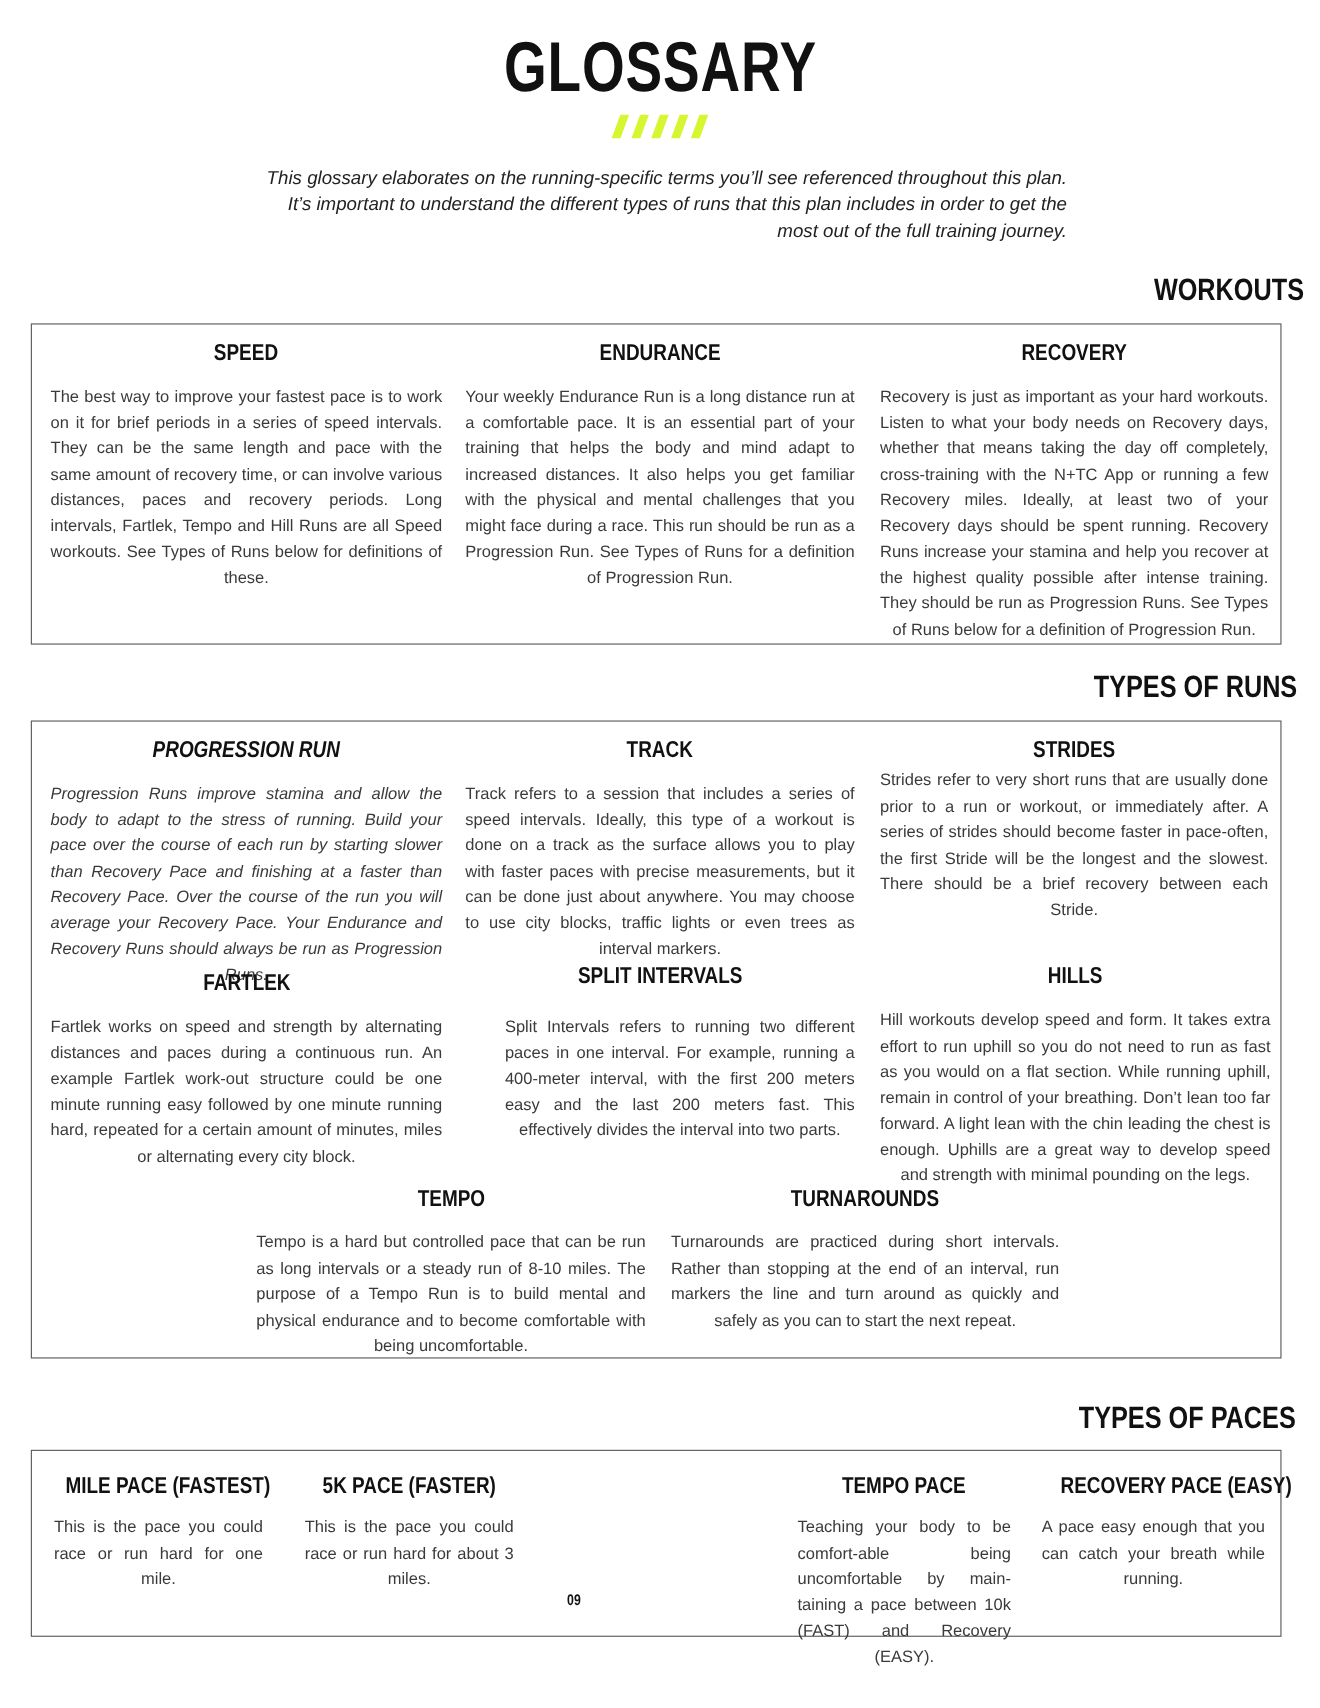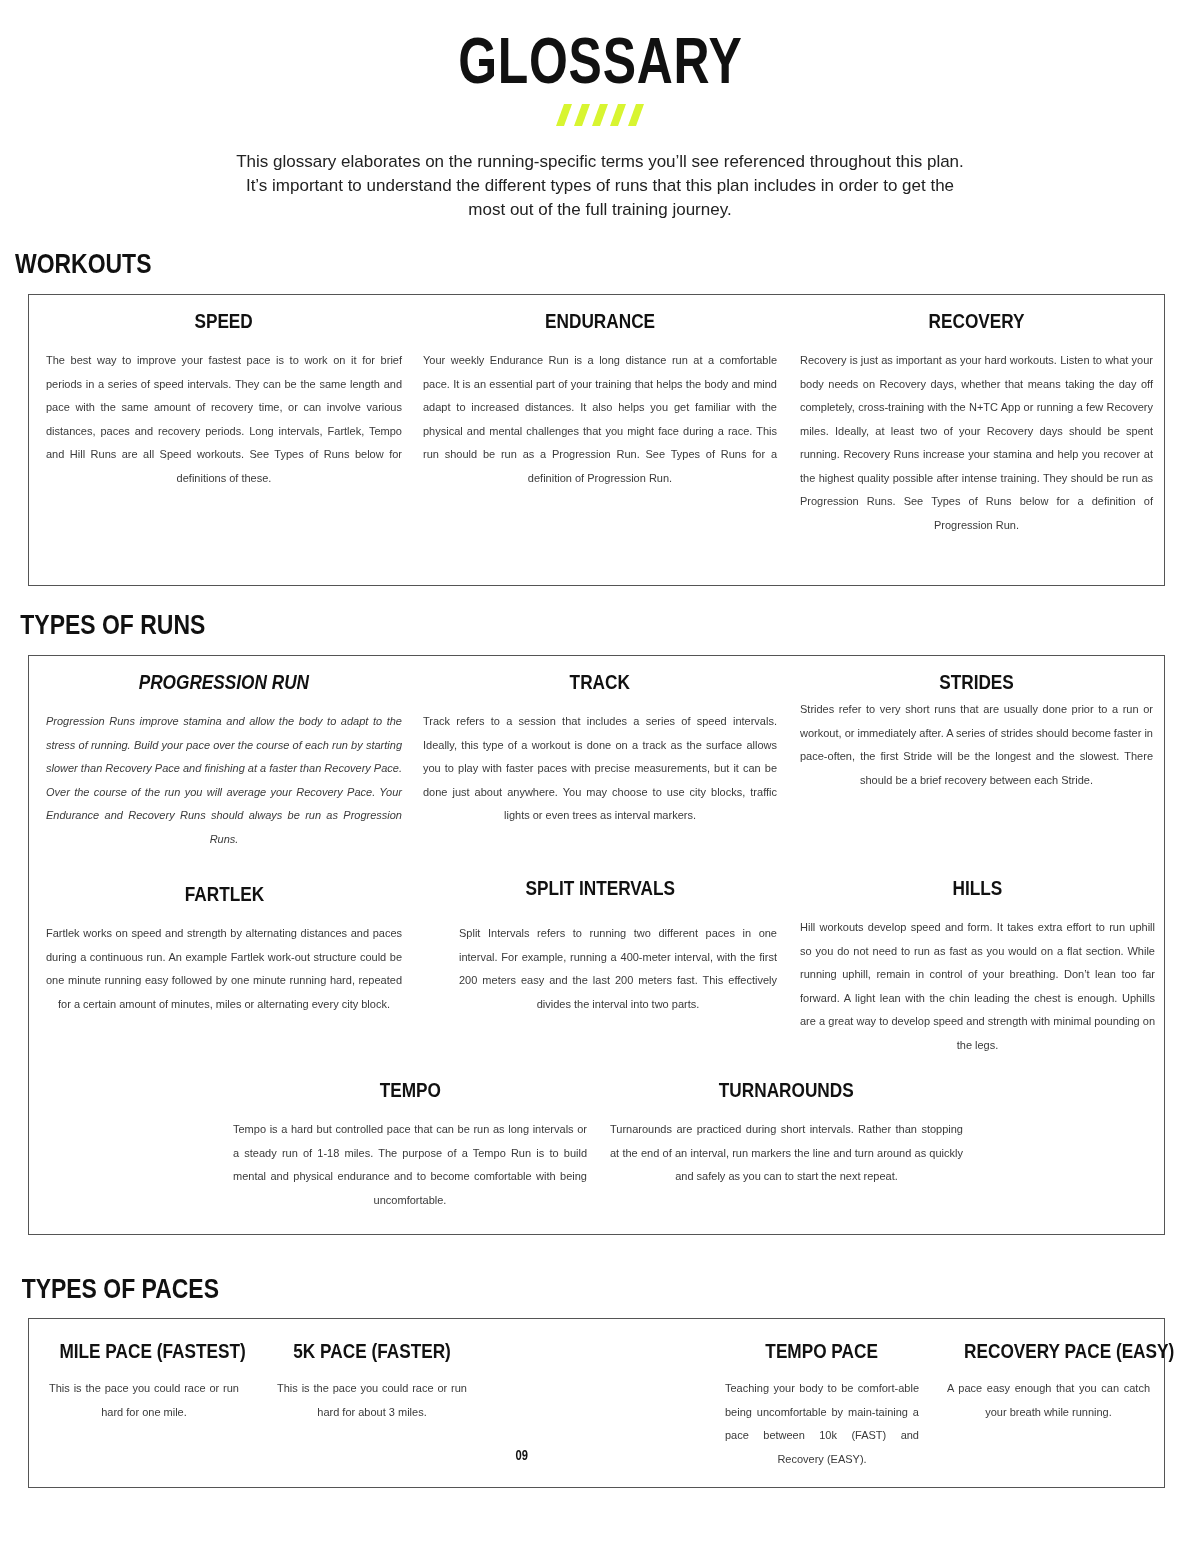--- a/index.html
+++ b/index.html
@@ -24,40 +24,40 @@
   }
   .page-title span {
     font-size: 64px; letter-spacing: 1px;
     transform: scaleX(0.78);
   }
   .stripes {
     position: absolute; left: 556px; top: 104px; width: 88px; height: 22px;
   }
   .intro {
     position: absolute; left: 230px; width: 740px; top: 150px;
-    text-align: center; font-size: 17px; line-height: 24px; color: #222;
+    text-align: right; font-size: 17px; line-height: 24px; color: #222; font-style: italic;
   }
   .section-title {
-    position: absolute; left: 0; width: 1200px; text-align: left;
+    position: absolute; left: 0; width: 1200px; text-align: right;
   }
   .section-title span { font-size: 28px; transform: scaleX(0.82); }
   .box {
     position: absolute; left: 28px; width: 1137px;
     border: 1.5px solid #555;
   }
   .entry {
     position: absolute; text-align: center;
   }
   .entry .term {
     display: block; text-align: center; height: 28px;
   }
   .entry .term span { font-size: 21px; transform: scaleX(0.82); white-space: nowrap; }
   .entry .desc {
     display: block; text-align: justify; text-align-last: center;
-    font-size: 11px; line-height: 23.5px; color: #3a3a3a;
+    font-size: 15px; line-height: 23.5px; color: #3a3a3a;
   }
   .page-number {
     position: absolute; left: 0; width: 1044px; top: 1446px; text-align: center;
   }
   .page-number span { font-size: 14px; transform: scaleX(0.8); }
 </style>
 </head>
 <body>
 
 <div class="page-title">
@@ -121,21 +121,21 @@
     <div class="term"><span class="condensed">SPLIT INTERVALS</span></div>
     <p class="desc" style="margin-top:18px;margin-left:36px;">Split Intervals refers to running two different paces in one interval. For example, running a 400-meter interval, with the first 200 meters easy and the last 200 meters fast. This effectively divides the interval into two parts.</p>
   </div>
   <div class="entry" style="left:771px; top:220px; width:355px;">
     <div class="term"><span class="condensed">HILLS</span></div>
     <p class="desc" style="margin-top:12px;">Hill workouts develop speed and form. It takes extra effort to run uphill so you do not need to run as fast as you would on a flat section. While running uphill, remain in control of your breathing. Don’t lean too far forward. A light lean with the chin leading the chest is enough. Uphills are a great way to develop speed and strength with minimal pounding on the legs.</p>
   </div>
 
   <div class="entry" style="left:204px; top:422px; width:354px;">
     <div class="term"><span class="condensed">TEMPO</span></div>
-    <p class="desc" style="margin-top:12px;">Tempo is a hard but controlled pace that can be run as long intervals or a steady run of 1-18 miles. The purpose of a Tempo Run is to build mental and physical endurance and to become comfortable with being uncomfortable.</p>
+    <p class="desc" style="margin-top:12px;">Tempo is a hard but controlled pace that can be run as long intervals or a steady run of 8-10 miles. The purpose of a Tempo Run is to build mental and physical endurance and to become comfortable with being uncomfortable.</p>
   </div>
   <div class="entry" style="left:581px; top:422px; width:353px;">
     <div class="term"><span class="condensed">TURNAROUNDS</span></div>
     <p class="desc" style="margin-top:12px;">Turnarounds are practiced during short intervals. Rather than stopping at the end of an interval, run markers the line and turn around as quickly and safely as you can to start the next repeat.</p>
   </div>
 </div>
 
 <div class="section-title" style="top:1273px;">
   <span class="condensed">TYPES OF PACES</span>
 </div>

